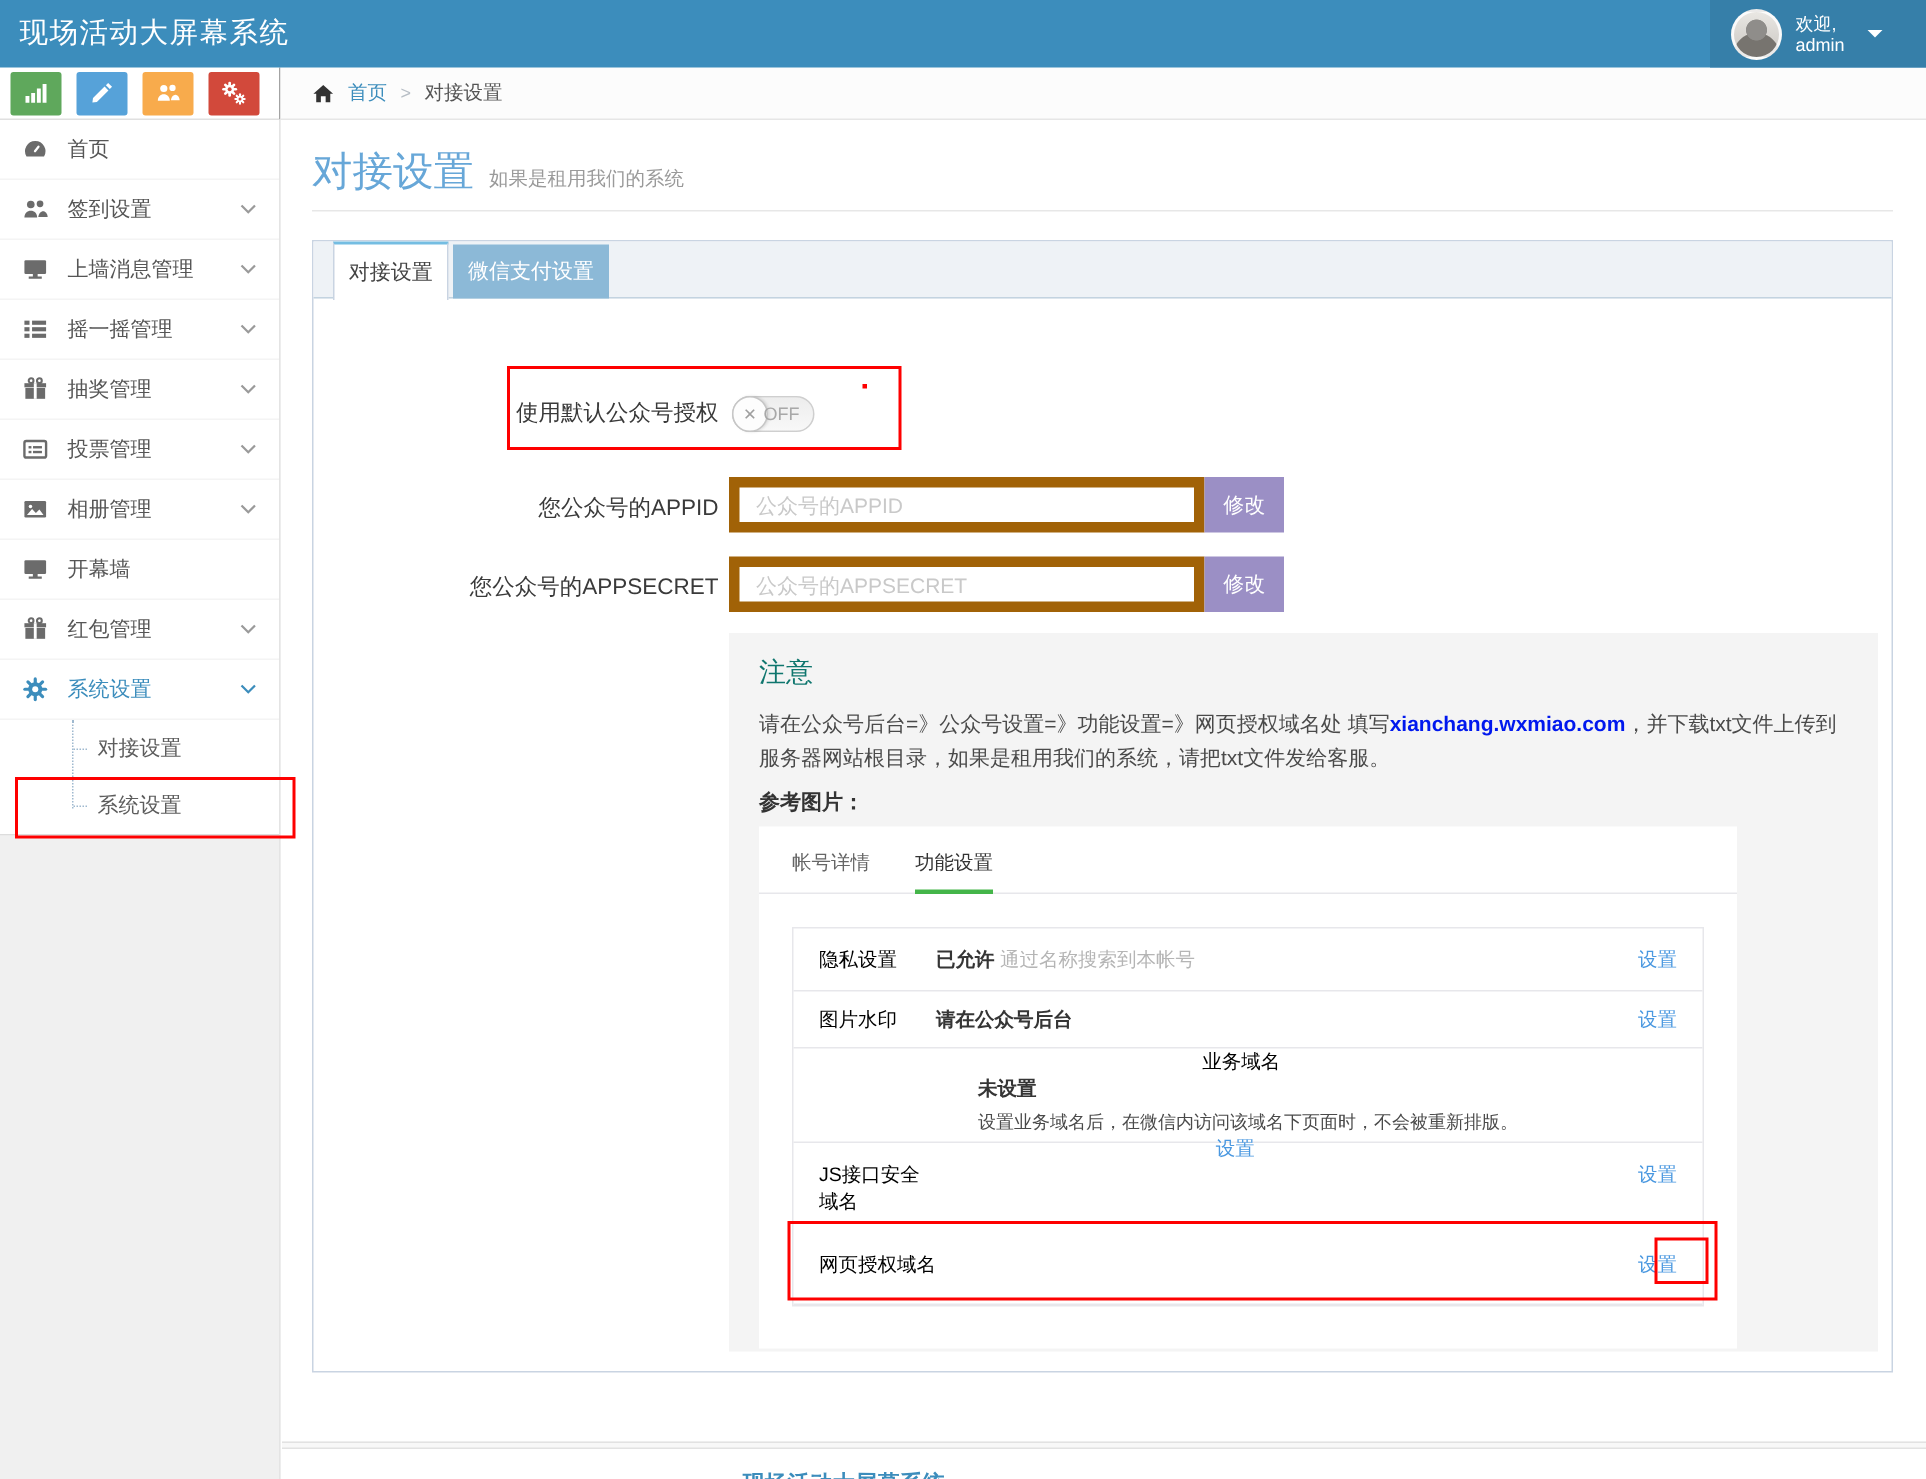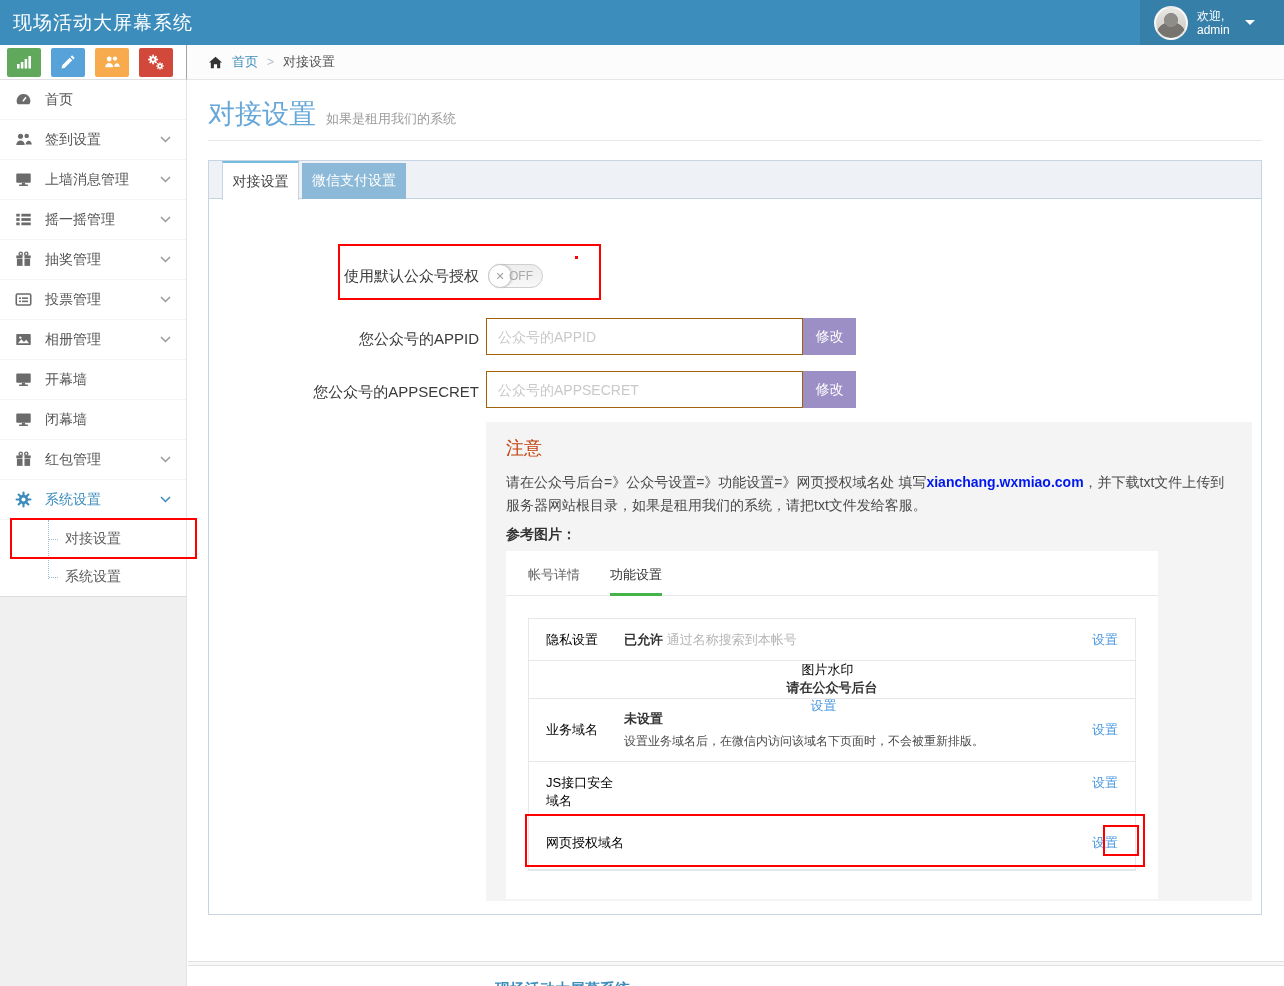--- a/index.html
+++ b/index.html
@@ -75,53 +75,53 @@
   .tab.inactive { left:93px; top:2px; width:104px; height:36px; background:#8cb9d7; color:#fff; }
 
   .form { position:relative; }
   .f-label { position:absolute; left:0; width:270px; text-align:right; font-size:15px; color:#3a3a3a; line-height:22px; }
   .toggle { position:absolute; left:279px; top:65px; width:55px; height:24px; border:1px solid #cfcfcf;
             border-radius:13px; background:linear-gradient(#ededed,#f8f8f8); cursor:pointer; }
   .toggle .knob { position:absolute; left:-1px; top:-1px; width:24px; height:24px; border-radius:50%;
                   background:#fdfdfd; border:1px solid #c6c6c6; box-shadow:1px 0 2px rgba(0,0,0,.12);
                   display:flex; align-items:center; justify-content:center; font-size:11px; font-weight:bold; color:#9f9f9f; }
   .toggle .off { position:absolute; right:9px; top:0; line-height:22px; font-size:12px; color:#a8a8a8; }
-  .f-input { position:absolute; left:277px; width:317px; height:37px; border:1px solid #a16207;
+  .f-input { position:absolute; left:277px; width:317px; height:37px; border:7px solid #a16207;
              padding:0 11px; font-size:14px; color:#555; background:#fff; font-family:inherit; }
   .f-input::placeholder { color:#c9c9c9; }
   .f-btn { position:absolute; left:594px; width:53px; height:37px; background:#9b8fc5; color:#fff;
            font-size:14px; border:none; cursor:pointer; display:flex; align-items:center; justify-content:center; font-family:inherit; }
 
   
   .anno { position:absolute; border:2px solid #fe0000; z-index:6; pointer-events:none; }
   .anno-dot { position:absolute; width:3px; height:3px; background:#fe0000; z-index:6; }
 
   
   .notice { position:absolute; left:277px; top:223px; width:766px; height:479px; background:#f4f4f4; padding:14px 20px; }
-  .notice h3 { color:#c2410c; font-size:18px; font-weight:400; margin-bottom:11px; }
+  .notice h3 { color:#0f766e; font-size:18px; font-weight:400; margin-bottom:11px; }
   .notice p { font-size:14px; color:#4a4a4a; line-height:23px; }
   .notice .domain { color:#0018ee; font-weight:bold; }
   .ref-label { margin-top:9px; font-size:14px; font-weight:bold; color:#333; }
 
   
   .ref-card { margin-top:7px; width:652px; height:348px; background:#fff; overflow:hidden; filter:blur(.3px); }
   .ref-title { padding:17px 0 0 22px; font-size:14px; color:#353535; }
   .ref-tabs { display:flex; gap:30px; padding-left:22px; margin-top:15px; border-bottom:1px solid #e7e7eb; }
   .ref-tab { font-size:13px; color:#666; padding-bottom:9px; }
   .ref-tab.active { color:#333; border-bottom:3px solid #44b549; margin-bottom:-1px; }
   .ref-table { position:relative; margin:22px auto 0; width:608px; border:1px solid #e7e7eb; }
   .ref-row { display:flex; align-items:center; border-bottom:1px solid #e7e7eb; }
   .ref-row:last-child { border-bottom:none; }
   .ref-row .rl { width:95px; padding-left:17px; font-size:13px; color:#000000; flex:0 0 auto; }
   .ref-row .rv { flex:1; font-size:13px; color:#353535; }
   .ref-row .rv b { font-weight:bold; }
   .ref-row .rv .dim { color:#b5b5b5; }
   .ref-row .rv .desc { display:block; font-size:12px; color:#4a4a4a; margin-top:5px; }
   .ref-row .ra { padding-right:17px; font-size:13px; color:#4a98e0; }
-  .r-h43 { height:42px; } .r-h38 { height:38px;flex-direction:column; } .r-h63 { height:63px; } .r-h54 { height:54px; align-items:flex-start; padding-top:12px; } .r-h55 { height:54px; }
+  .r-h43 { height:42px; } .r-h38 { height:38px; } .r-h63 { height:63px;flex-direction:column; } .r-h54 { height:54px; align-items:flex-start; padding-top:12px; } .r-h55 { height:54px; }
 
   
   .foot-divider { position:absolute; left:188px; top:961px; width:1096px; height:5px;
                   border-top:1px solid #e2e2e2; border-bottom:1px solid #e2e2e2; background:#f8f8f8; }
   .foot-text { position:absolute; left:495px; top:980px; height:6px; overflow:hidden;
                color:#3c8dbc; font-size:15px; font-weight:bold; }
 </style>
 </head>
 <body>
 
@@ -271,27 +271,20 @@
       <svg class="chev" width="11" height="7" viewBox="0 0 11 7" fill="none" stroke-width="1.5">
           <polyline points="1,1 5.5,5.5 10,1"></polyline>
         </svg>
     </div>
     <div class="menu-item">
       <svg class="mi" viewBox="0 0 16 16">
           <rect x="1.2" y="2.4" width="13.6" height="8.6" rx=".8"></rect>
           <path d="M6.5 11h3v1.6h2.6V14H3.9v-1.4h2.6z"></path>
         </svg>
       <span>开幕墙</span>
-    </div>
-    <div class="menu-item">
-      <svg class="mi" viewBox="0 0 16 16">
-          <rect x="1.2" y="2.4" width="13.6" height="8.6" rx=".8"></rect>
-          <path d="M6.5 11h3v1.6h2.6V14H3.9v-1.4h2.6z"></path>
-        </svg>
-      <span>闭幕墙</span>
     </div>
     <div class="menu-item">
       <svg class="mi" viewBox="0 0 16 16">
           <rect x="1.8" y="7.2" width="12.4" height="6.8"></rect>
           <rect x="1.2" y="4.2" width="13.6" height="2.6"></rect>
           <rect x="7.1" y="4.2" width="1.8" height="9.8" fill="#fff"></rect>
           <circle cx="5.4" cy="2.6" r="1.5" fill="none" stroke="currentColor" stroke-width="1.3" style="stroke:#6b6b6b"></circle>
           <circle cx="10.6" cy="2.6" r="1.5" fill="none" stroke="currentColor" stroke-width="1.3" style="stroke:#6b6b6b"></circle>
         </svg>
       <span>红包管理</span>

